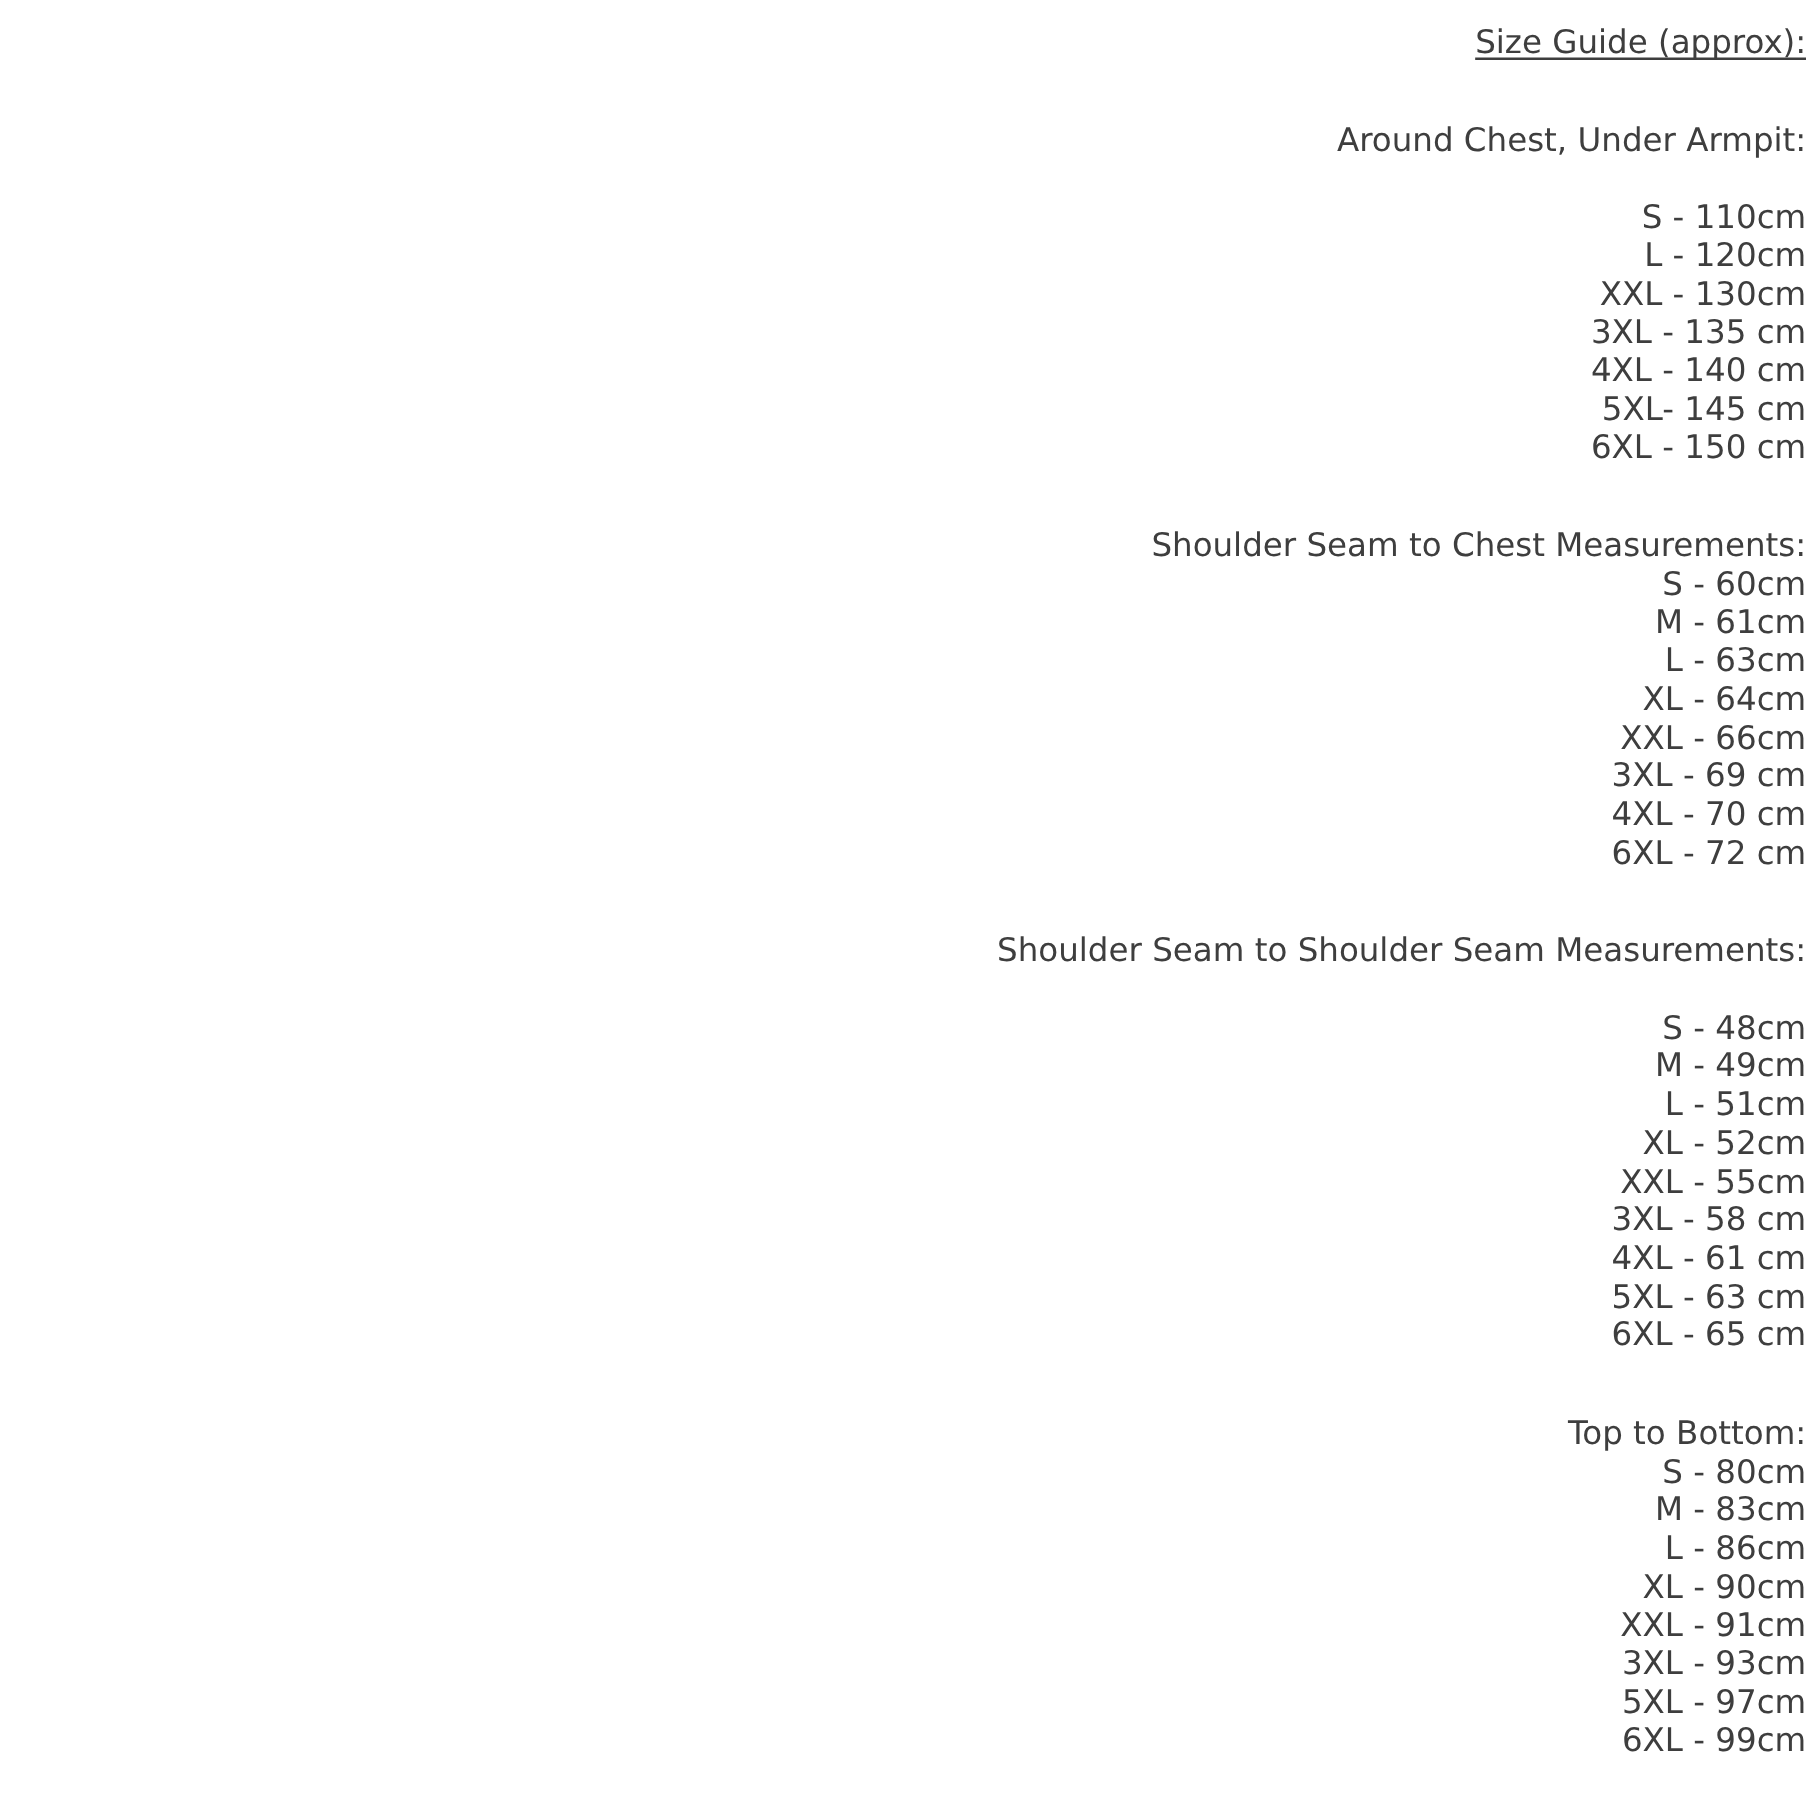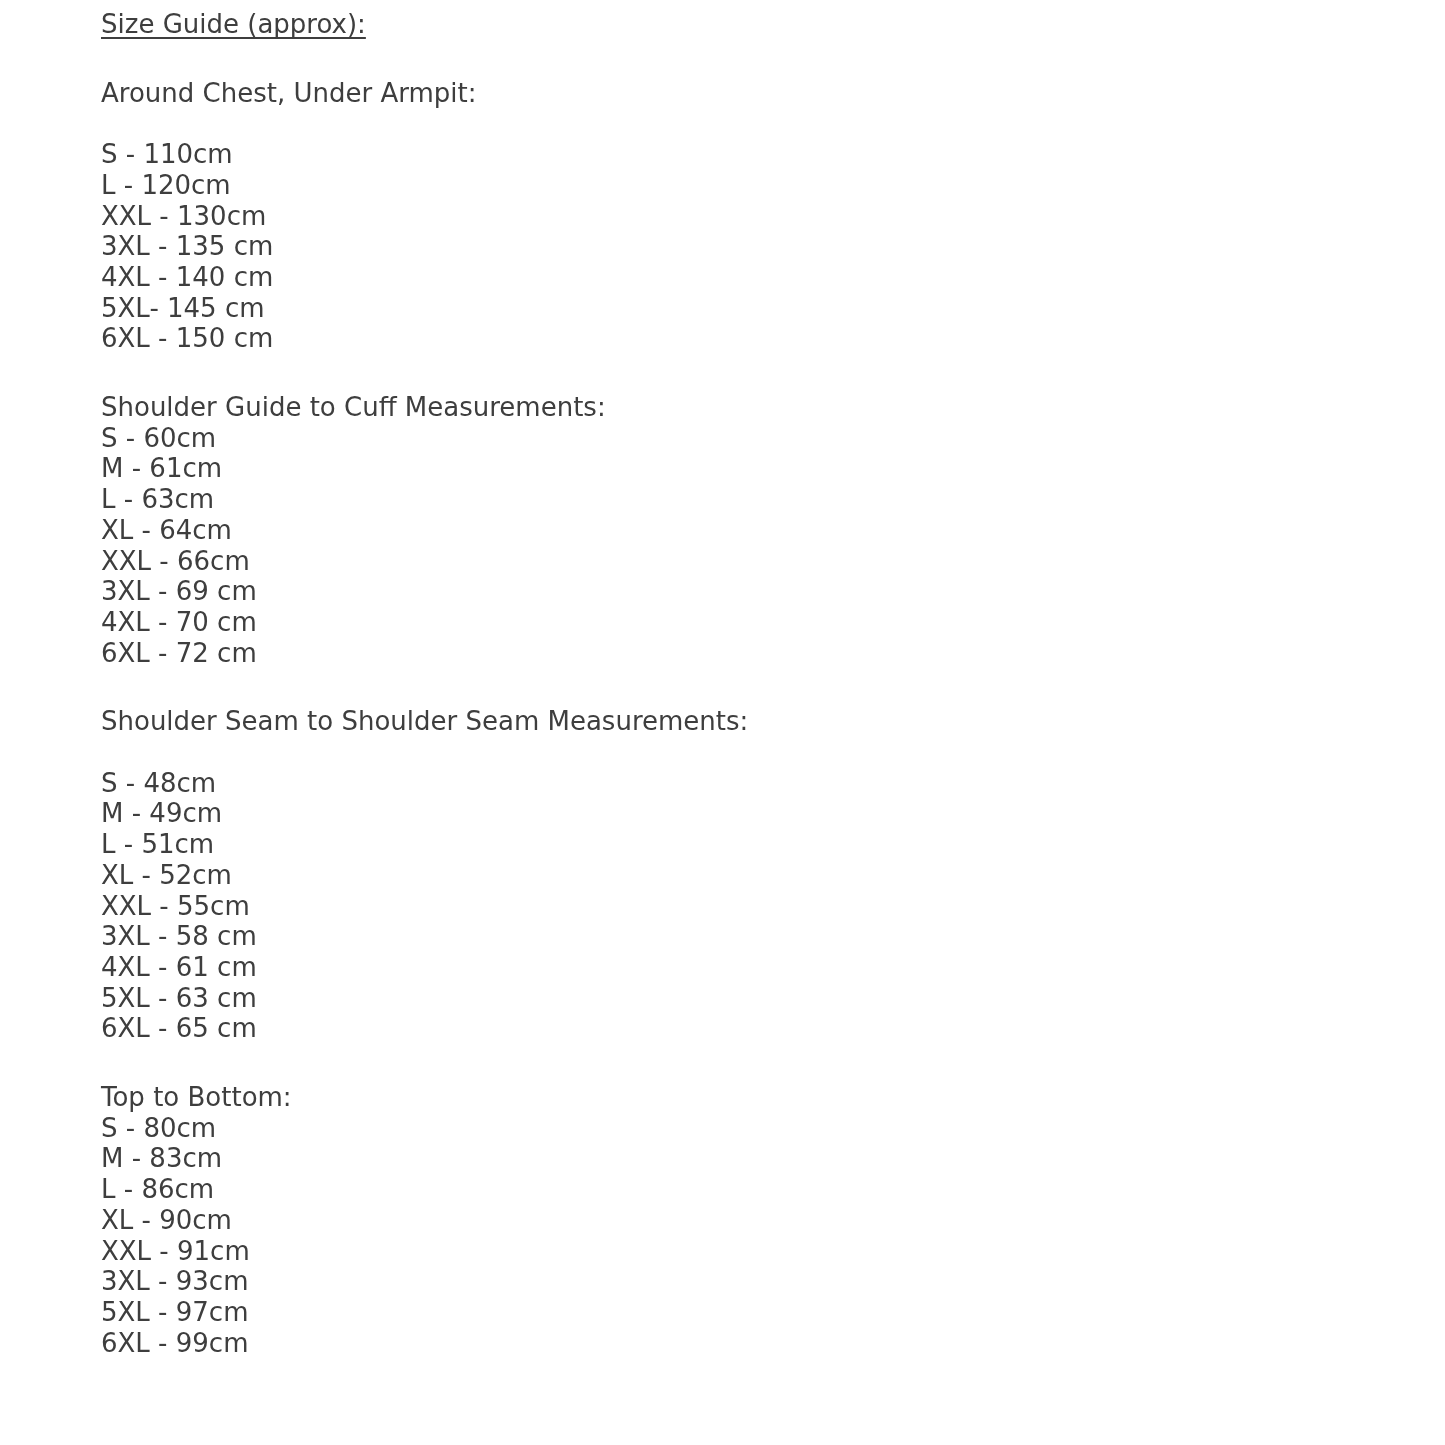--- a/index.html
+++ b/index.html
@@ -14,34 +14,34 @@
     font-family: "DejaVu Sans", "Liberation Sans", sans-serif;
     font-size: 26px;
     line-height: 30.7px;
     color: #3e3e3e;
   }
   .doc {
     box-sizing: border-box;
     width: 100%;
     height: 100%;
     
-    padding: 9px 0 0 101px;
-    text-align: left;
+    padding: 19px 0 0 101px;
+    text-align: right;
   }
   .title {
     margin: 0;
     font-size: 26px;
     font-weight: normal;
     text-decoration: underline;
     text-decoration-thickness: 2px;
     text-underline-offset: 4px;
     text-decoration-skip-ink: none;
   }
   .section {
-    margin-top: 38px; 
+    margin-top: 48px; 
   }
   .heading.gap-after {
     margin-bottom: 30.7px; 
   }
   .line {
     white-space: pre;
   }
 </style>
 </head>
 <body>
@@ -53,21 +53,21 @@
         <div class="heading line gap-after">Around Chest, Under Armpit:</div>
         <div class="line">S - 110cm</div>
         <div class="line">L - 120cm</div>
         <div class="line">XXL - 130cm</div>
         <div class="line">3XL - 135 cm</div>
         <div class="line">4XL - 140 cm</div>
         <div class="line">5XL- 145 cm</div>
         <div class="line">6XL - 150 cm</div>
       </section>
       <section class="section">
-        <div class="heading line">Shoulder Guide to Cuff Measurements:</div>
+        <div class="heading line">Shoulder Seam to Chest Measurements:</div>
         <div class="line">S - 60cm</div>
         <div class="line">M - 61cm</div>
         <div class="line">L - 63cm</div>
         <div class="line">XL - 64cm</div>
         <div class="line">XXL - 66cm</div>
         <div class="line">3XL - 69 cm</div>
         <div class="line">4XL - 70 cm</div>
         <div class="line">6XL - 72 cm</div>
       </section>
       <section class="section">

